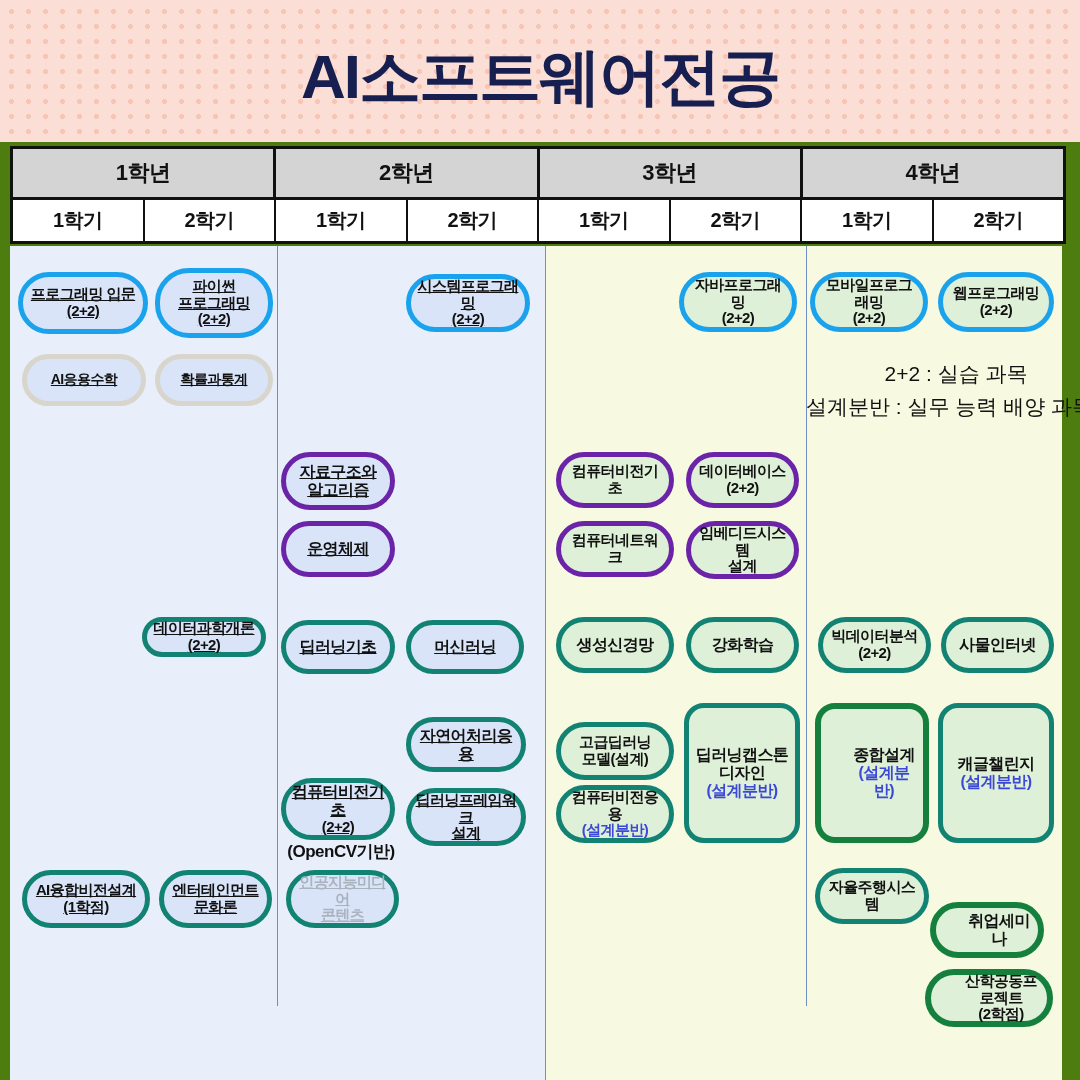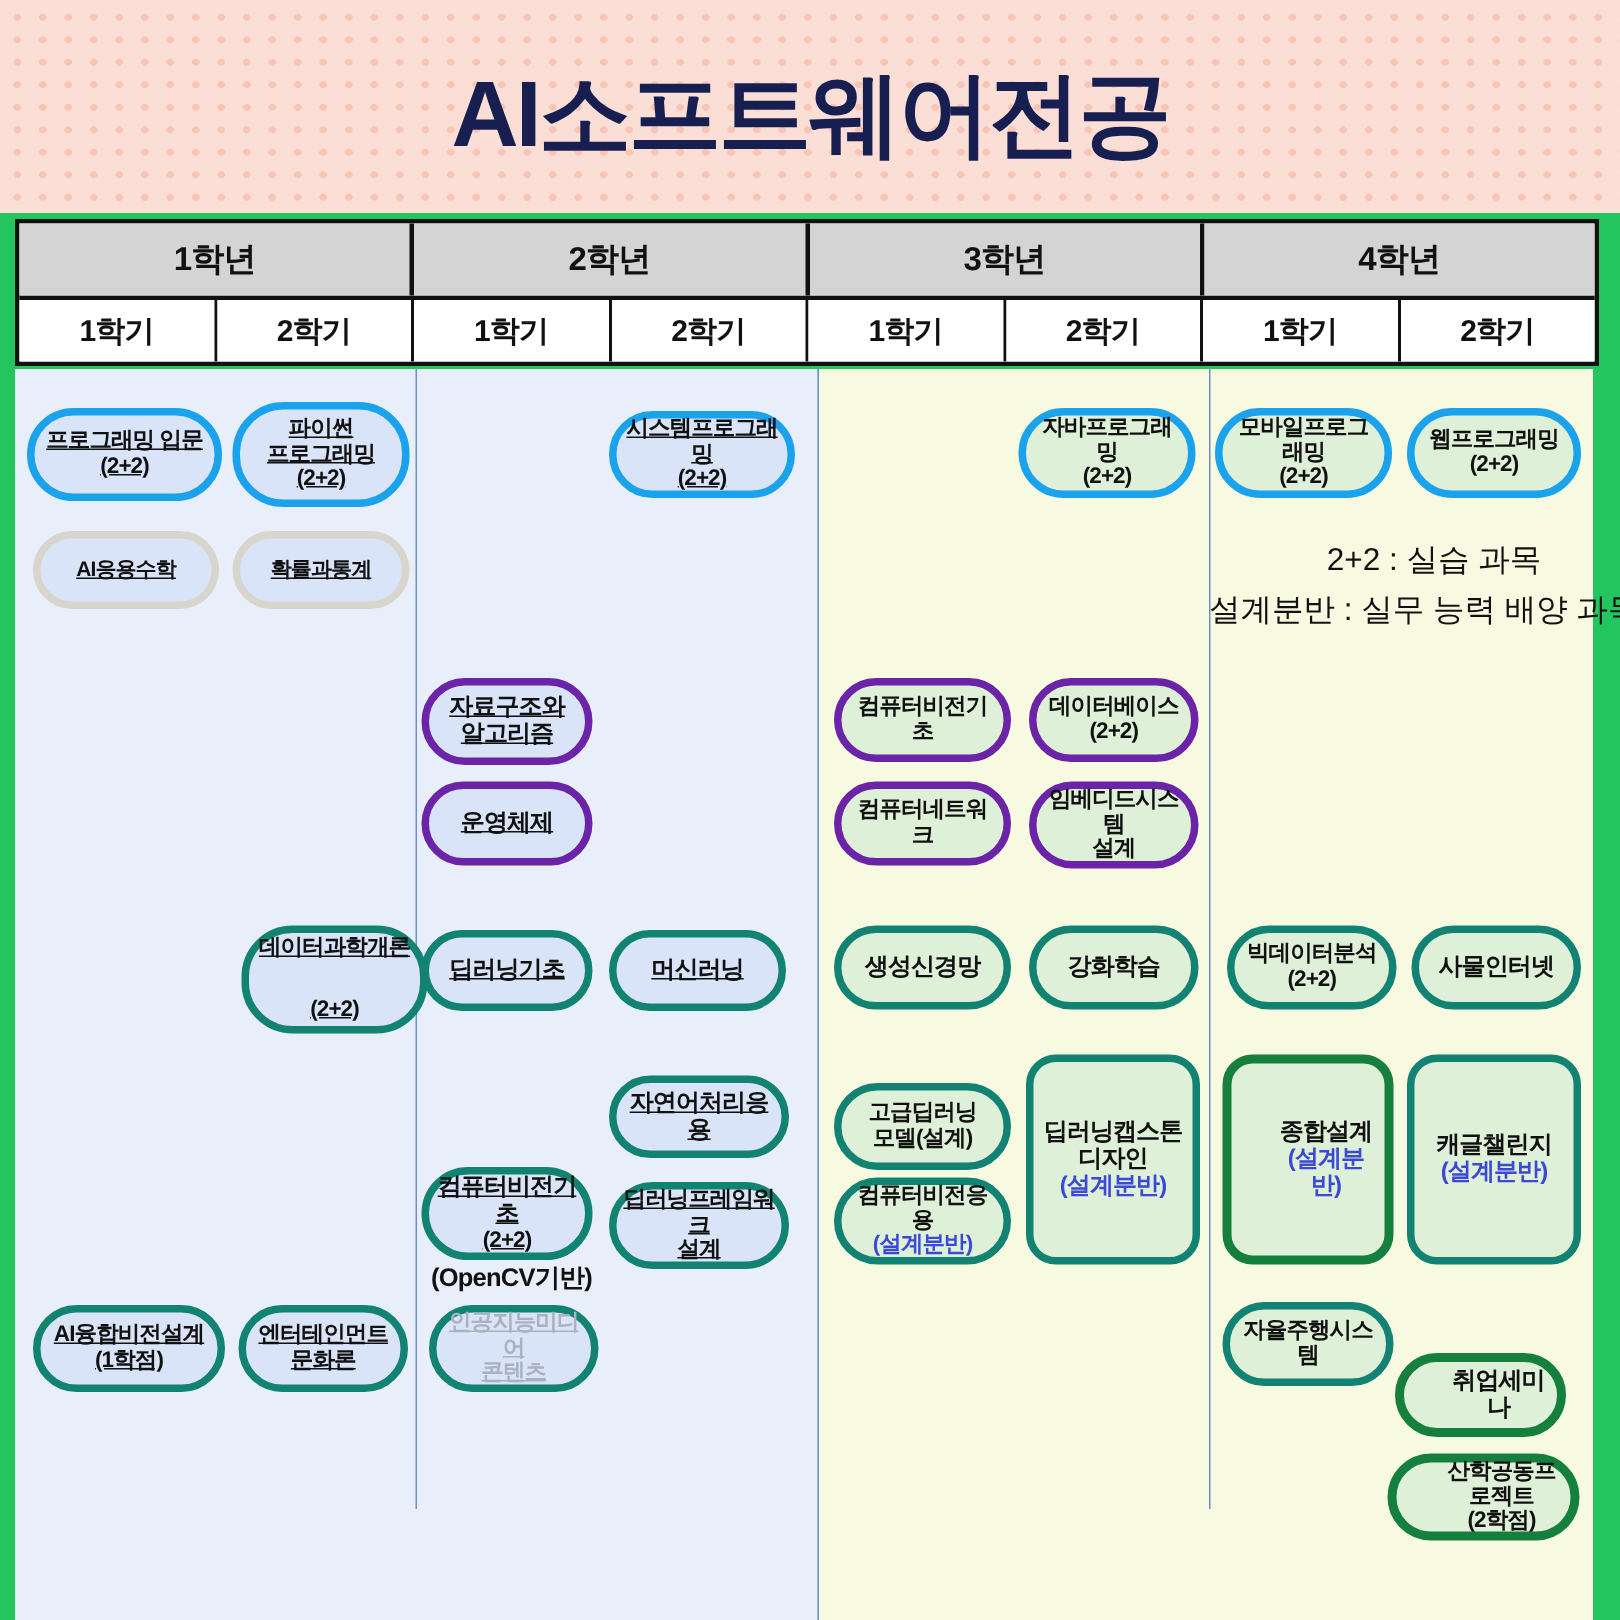--- a/index.html
+++ b/index.html
@@ -8,21 +8,21 @@
     width: 1080px;
     height: 1080px;
     overflow: hidden;
     font-family: "Liberation Sans", "DejaVu Sans", sans-serif;
   }
 
   #root {
     position: relative;
     width: 1080px;
     height: 1080px;
-    background: #22c55e;
+    background: #4d7c0f;
     overflow: hidden;
   }
 
   
   .dots {
     position: absolute;
     left: 0; top: 0;
     width: 1080px; height: 142px;
     background-color: #fbded6;
     background-image: radial-gradient(#f8c4b4 2.6px, transparent 2.7px);
@@ -258,21 +258,21 @@
 
   <div class="node pill b-purple f-green" style="left:556px; top:521px; width:118px; height:56px; font-size:15px;">
     <span>컴퓨터네트워크</span>
   </div>
 
   <div class="node pill b-purple f-green" style="left:686px; top:521px; width:113px; height:58px; font-size:15px;">
     <span style="white-space:pre-line;">임베디드시스템
 설계</span>
   </div>
 
-  <div class="node pill b-teal f-blue" style="left:161px; top:617px; width:124px; height:72px; font-size:15px;justify-content:space-between;">
+  <div class="node pill b-teal f-blue" style="left:142px; top:617px; width:124px; height:40px; font-size:15px;">
     <span>데이터과학개론</span>
     <span class="sub">(2+2)</span>
   </div>
 
   <div class="node pill b-teal f-blue" style="left:281px; top:620px; width:114px; height:54px; font-size:16px;">
     <span>딥러닝기초</span>
   </div>
 
   <div class="node pill b-teal f-blue" style="left:406px; top:620px; width:118px; height:54px; font-size:16px;">
     <span>머신러닝</span>

